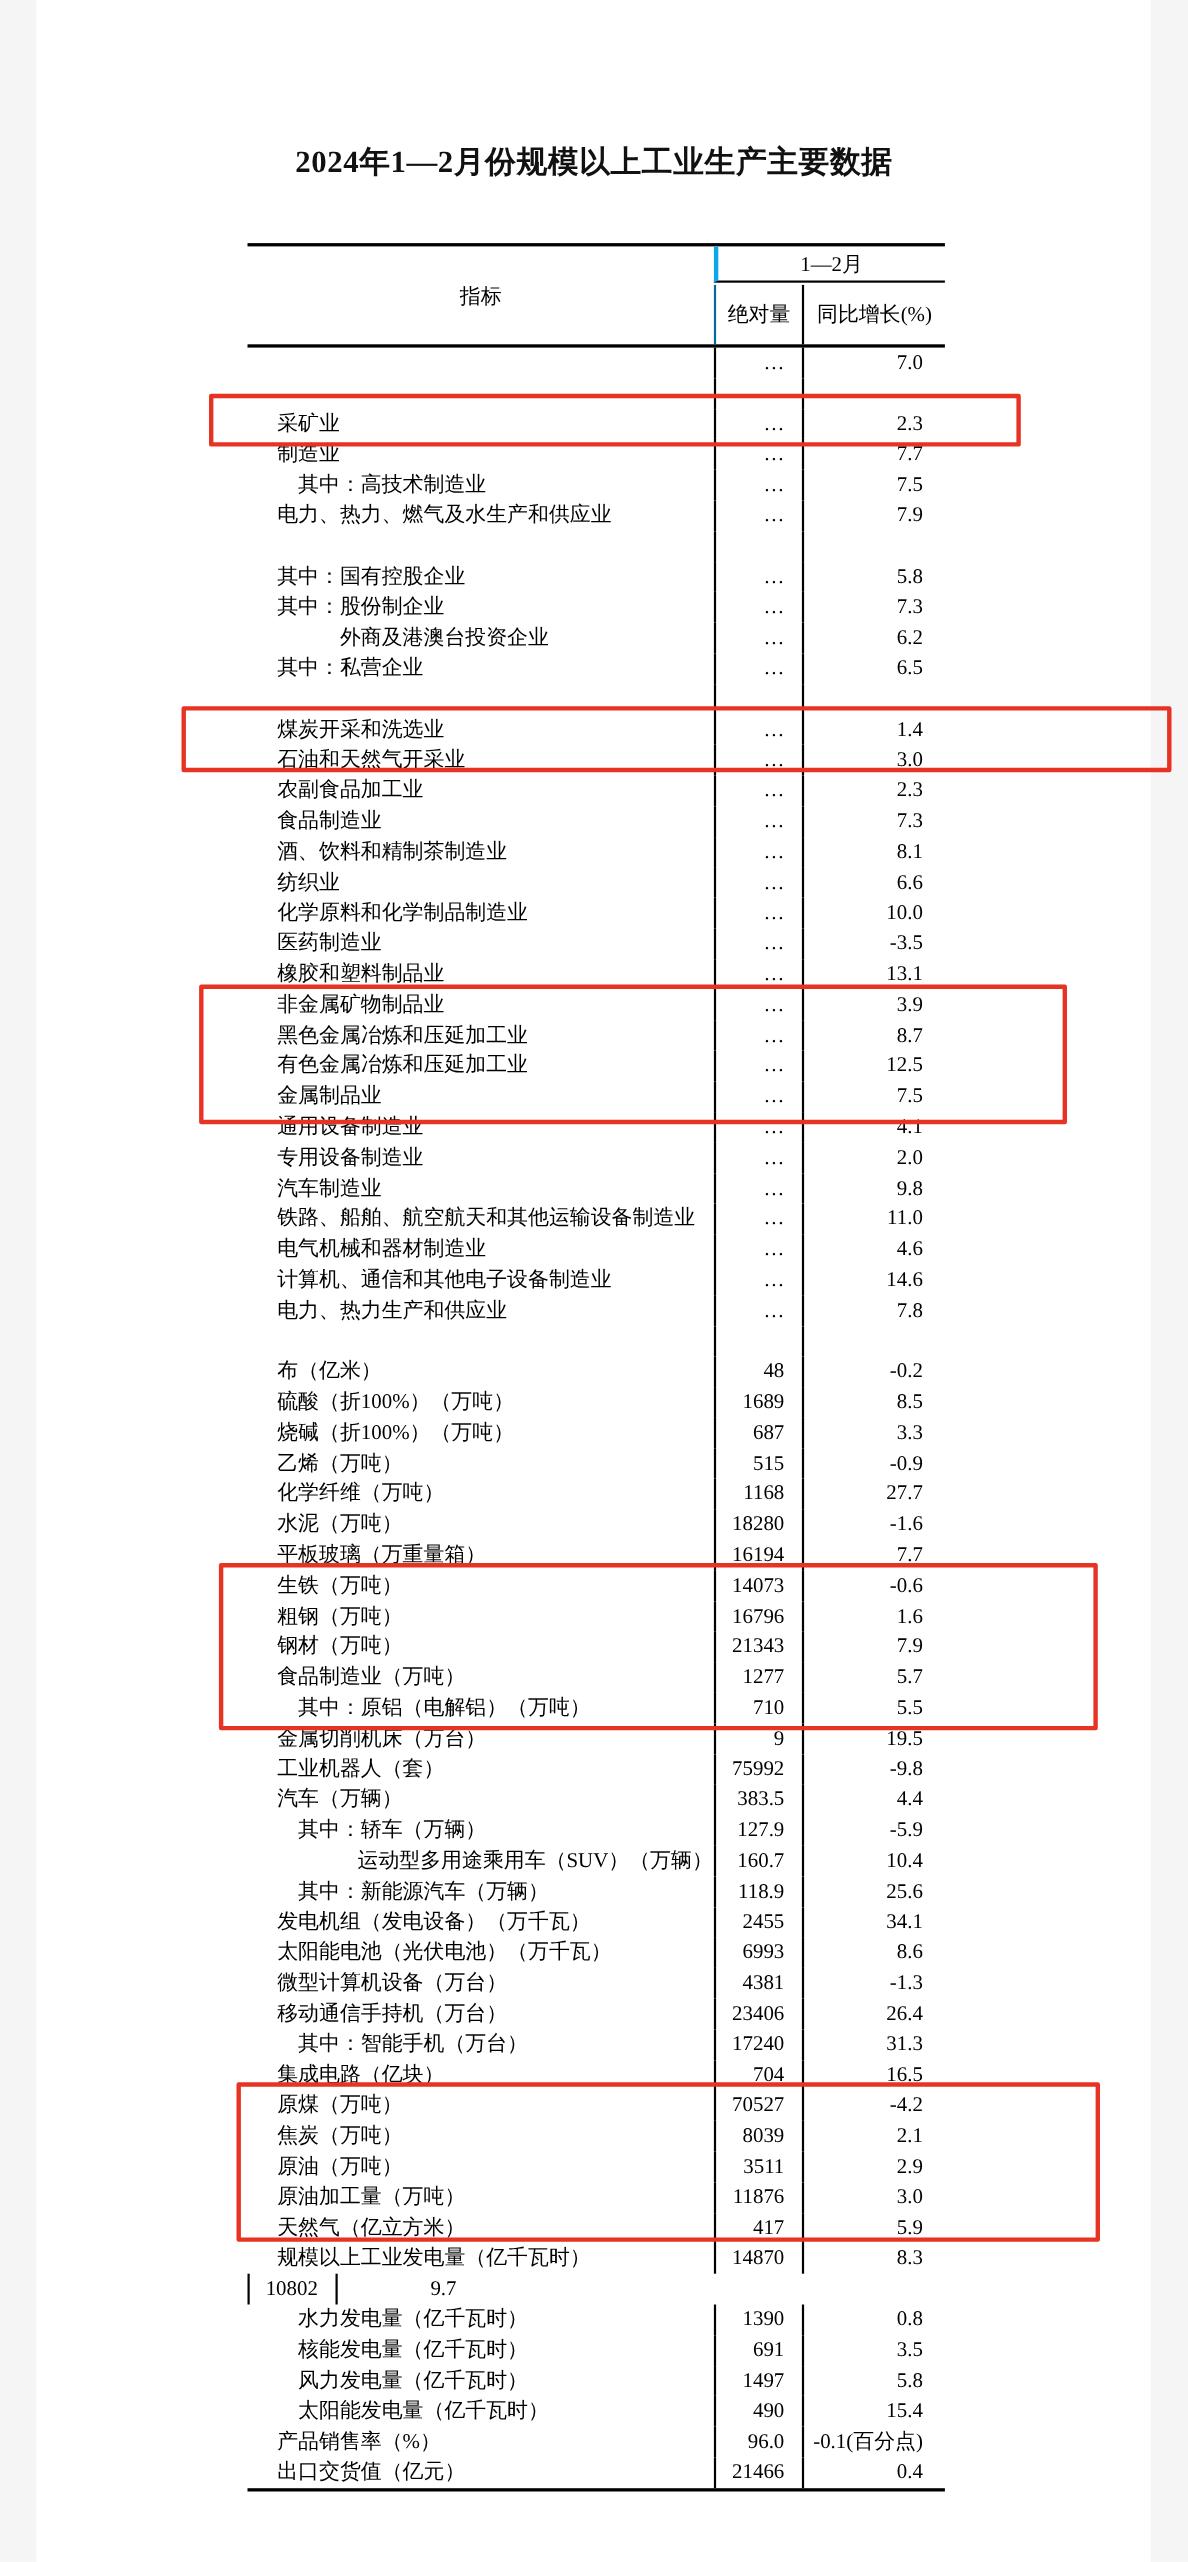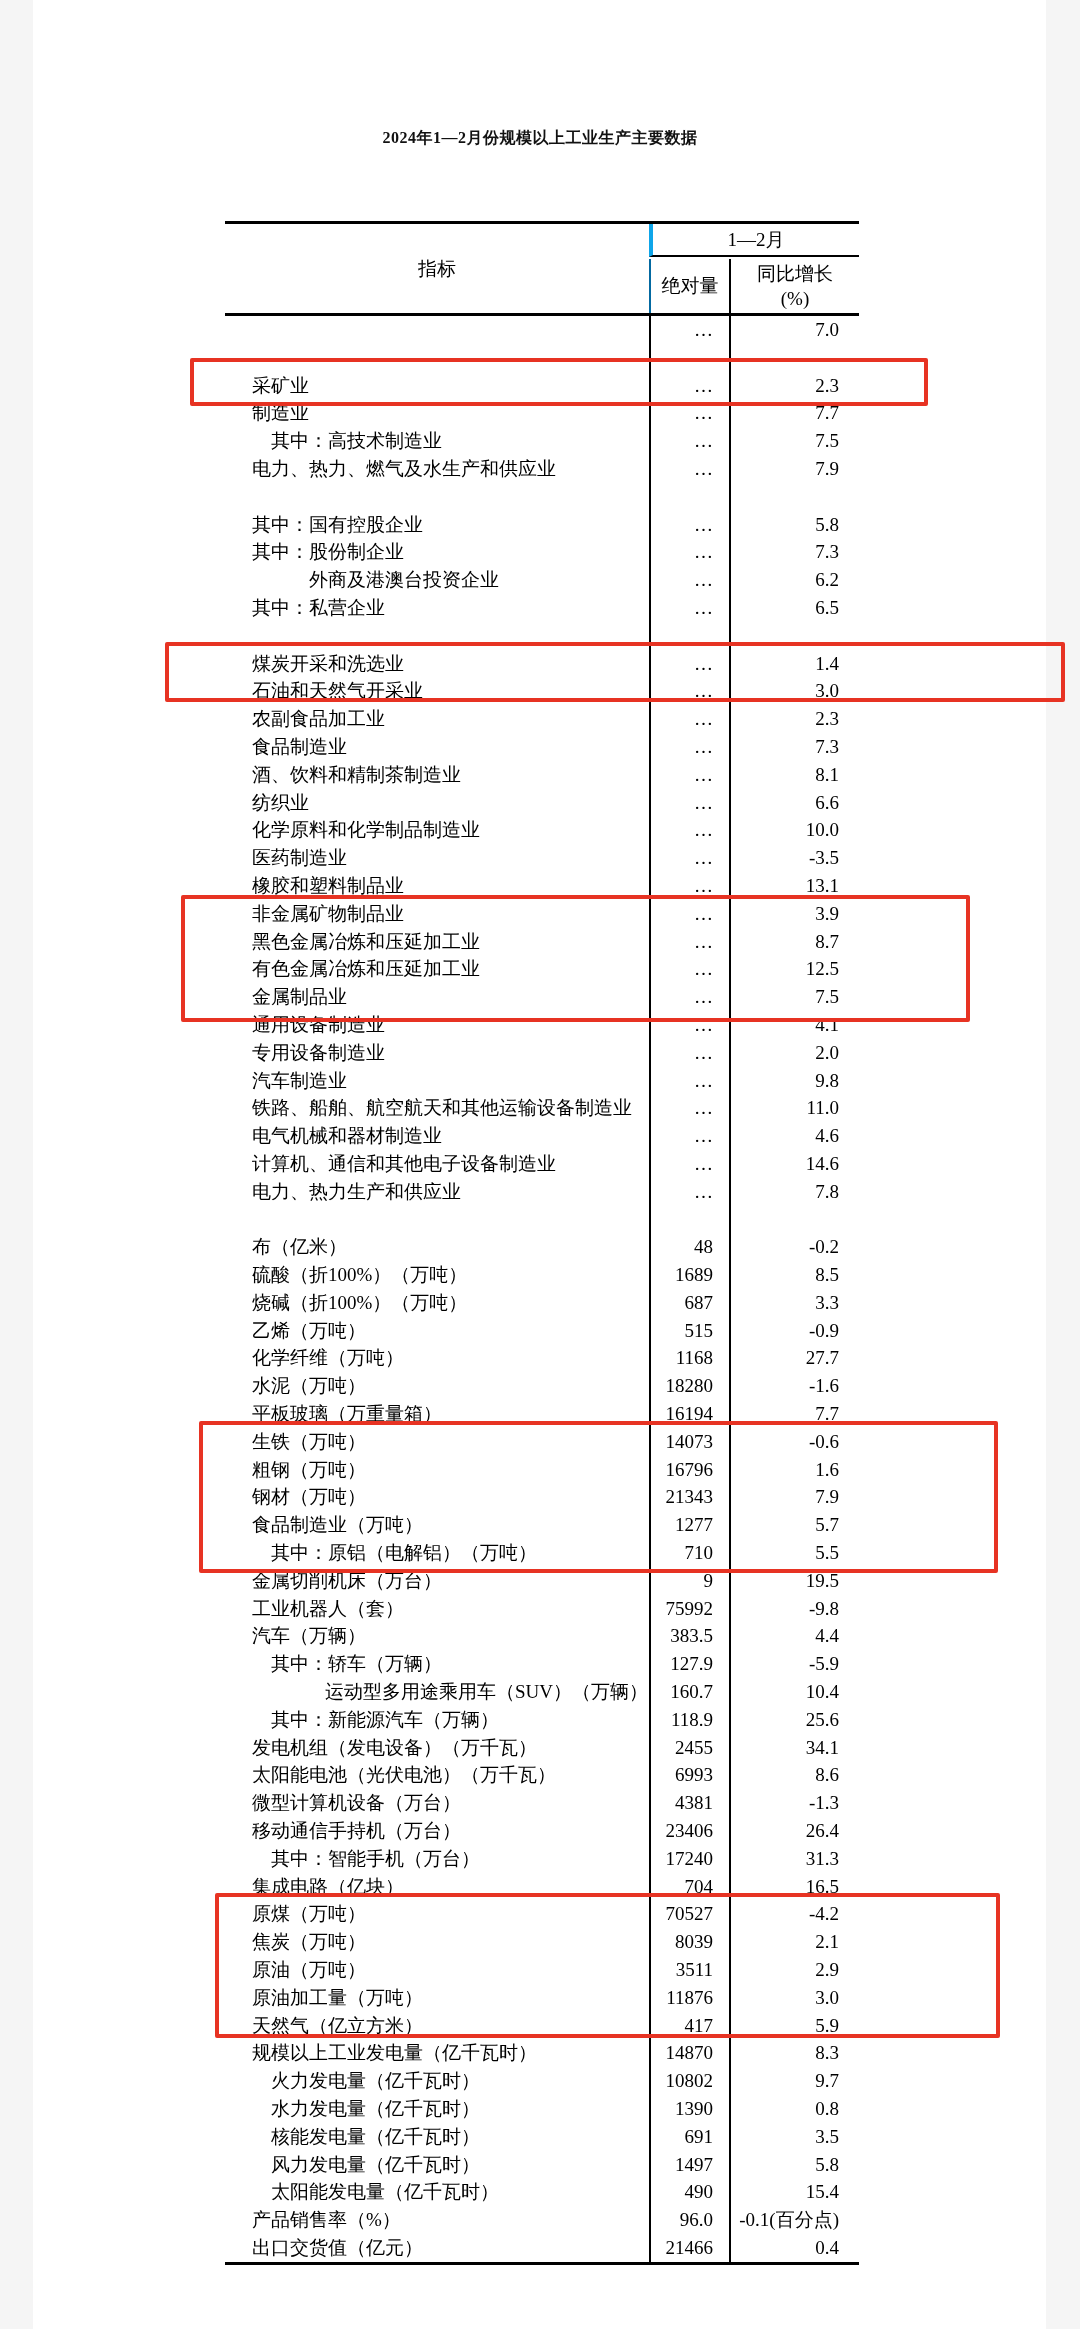--- a/index.html
+++ b/index.html
@@ -17,21 +17,21 @@
   .edge-strip{
     position:absolute;top:0;height:2329px;
     background:#f5f5f5;
   }
   #edge-left{left:0;width:33px;}
   #edge-right{left:1046px;width:34px;}
   #doc-title{
     position:absolute;
     left:0;top:128px;width:1080px;
     text-align:center;
-    font-size:16px;
+    font-size:28px;
     font-weight:bold;
     color:#111;
     letter-spacing:0.5px;
   }
   
   #stat-table{
     position:absolute;
     left:225px;top:221px;
     width:634px;
     border-top:3px solid #000;
@@ -65,21 +65,21 @@
     box-sizing:border-box;
     border-left:2px solid #0369a1;
     display:flex;align-items:center;justify-content:center;
     font-size:19px;
   }
   #growth-head{
     position:absolute;left:504px;top:35px;
     width:130px;height:54px;
     box-sizing:border-box;
     border-left:2px solid #000;
-    display:flex;flex-direction:column;align-items:center;justify-content:center;
+    display:flex;flex-direction:row;align-items:center;justify-content:center;
     font-size:19px;line-height:25px;
   }
   
   .trow{
     display:flex;
     height:27.8px;
     line-height:27.8px;
     font-size:19px;
   }
   .c1{
@@ -440,21 +440,20 @@
           <div class="c1 ind1">天然气（亿立方米）</div>
           <div class="c2">417</div>
           <div class="c3">5.9</div>
         </div>
         <div class="trow">
           <div class="c1 ind1">规模以上工业发电量（亿千瓦时）</div>
           <div class="c2">14870</div>
           <div class="c3">8.3</div>
         </div>
         <div class="trow">
-          <div class="c1 ind2">火力发电量（亿千瓦时）</div>
           <div class="c2">10802</div>
           <div class="c3">9.7</div>
         </div>
         <div class="trow">
           <div class="c1 ind2">水力发电量（亿千瓦时）</div>
           <div class="c2">1390</div>
           <div class="c3">0.8</div>
         </div>
         <div class="trow">
           <div class="c1 ind2">核能发电量（亿千瓦时）</div>

